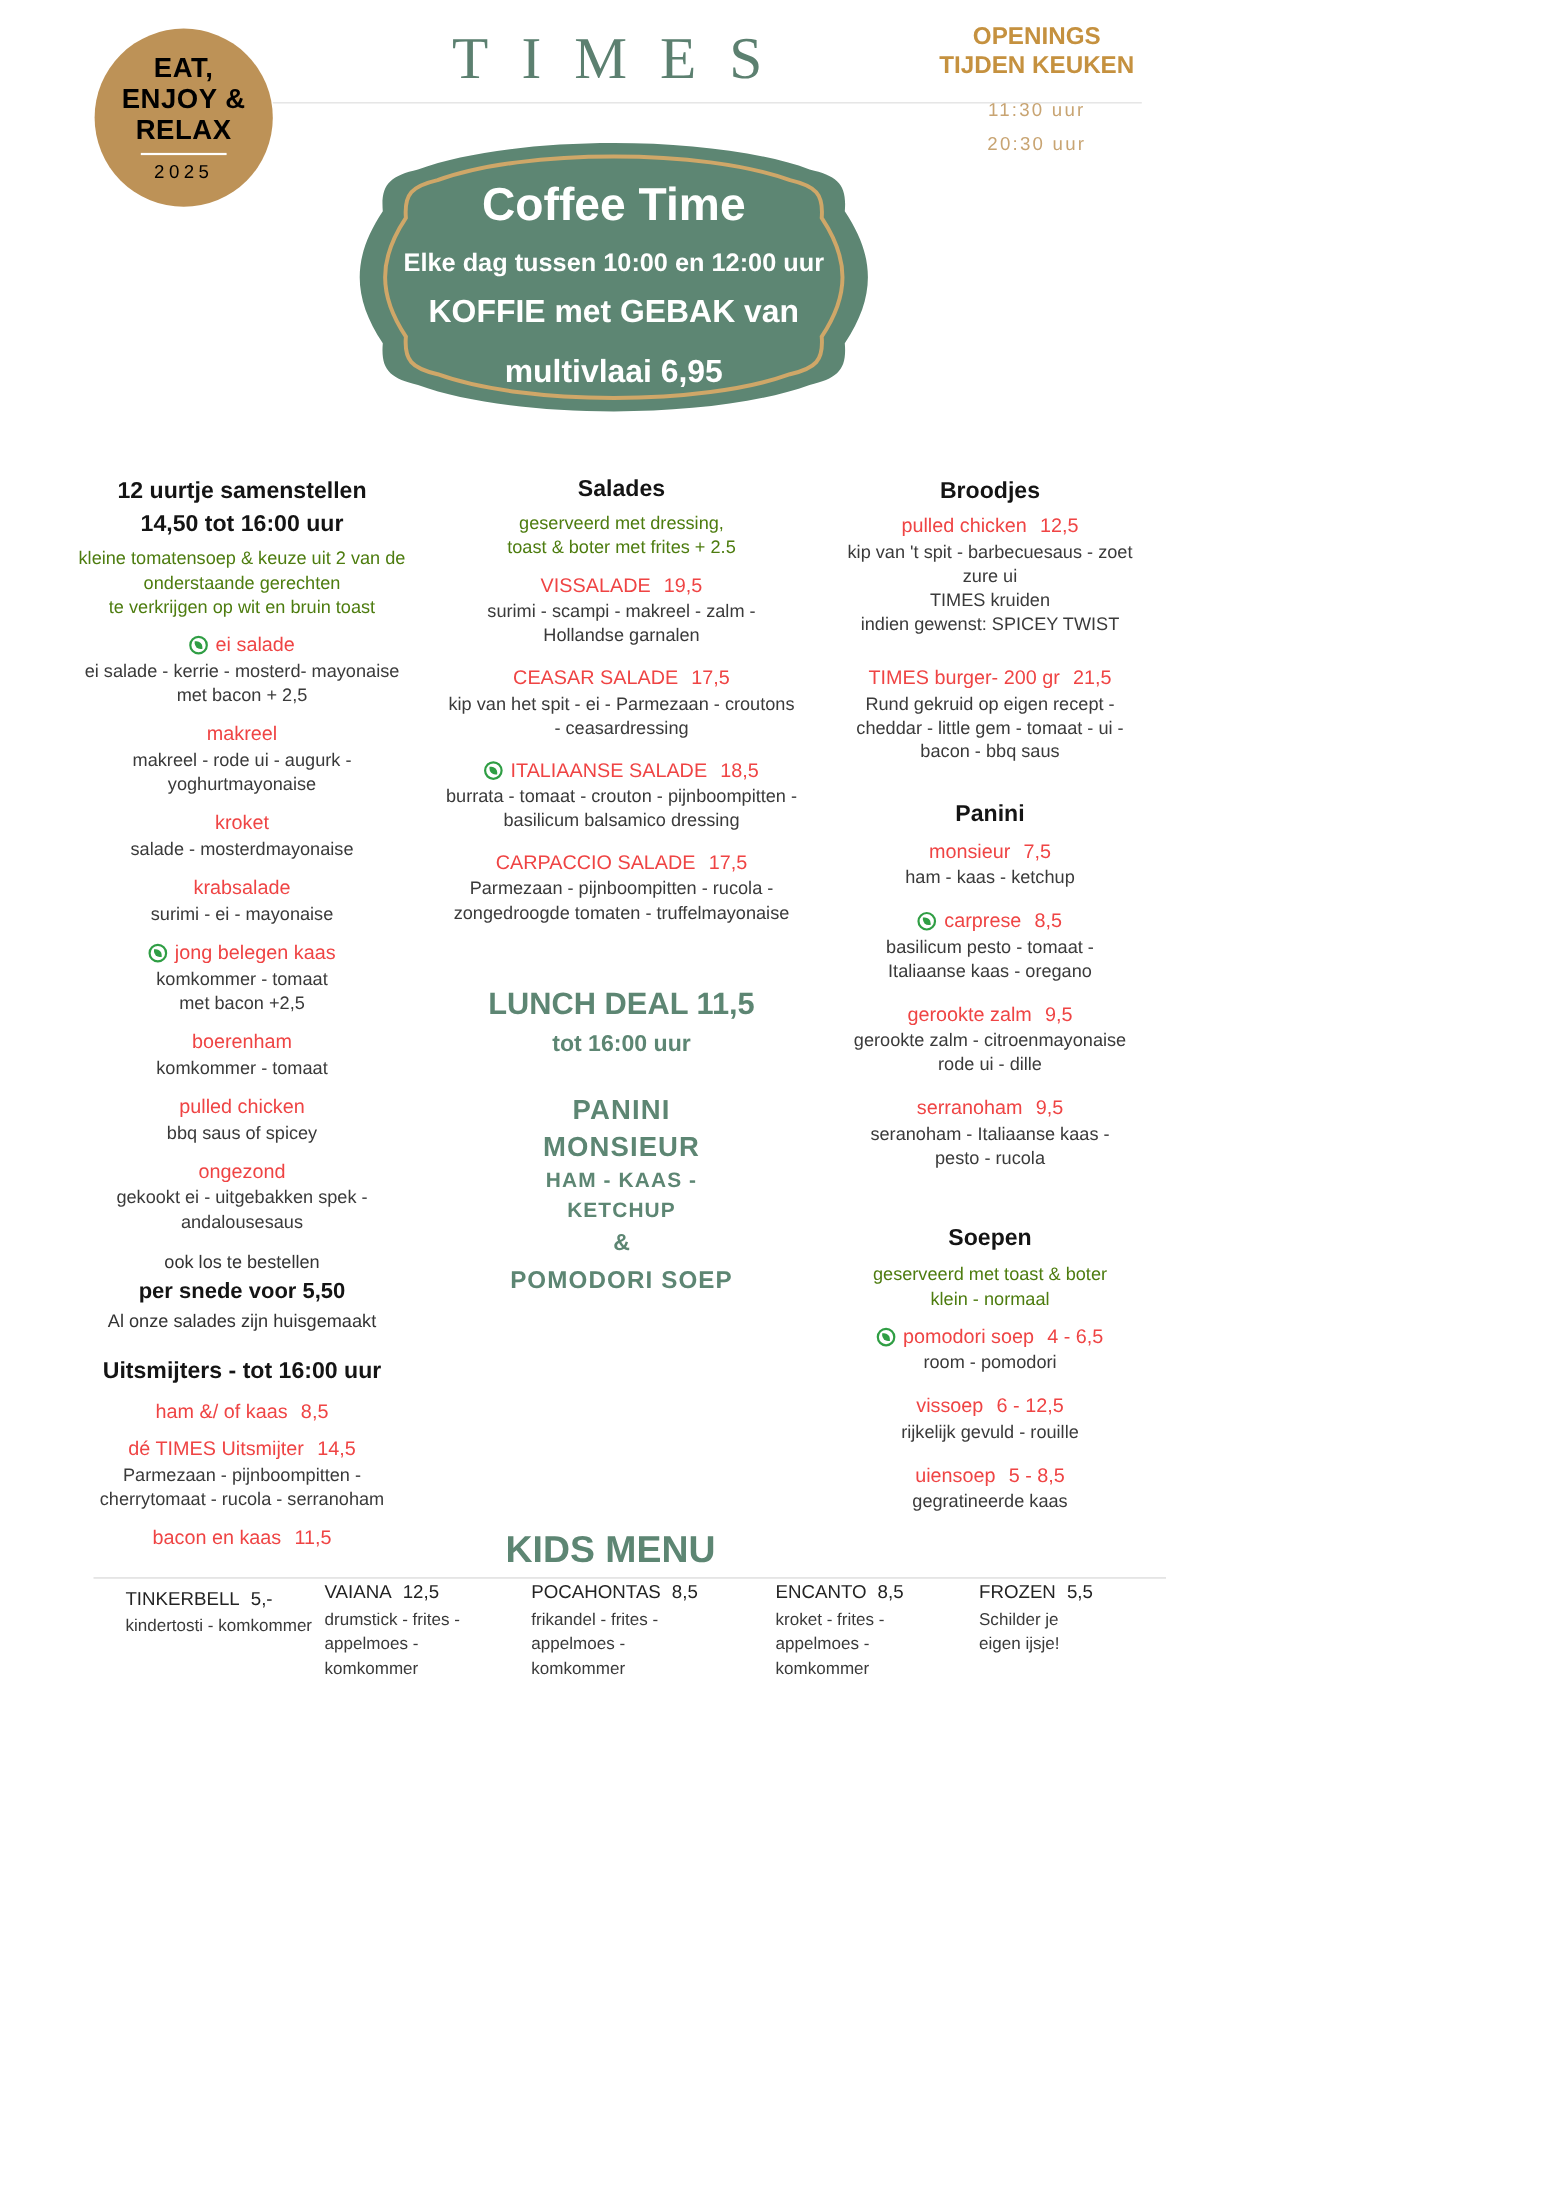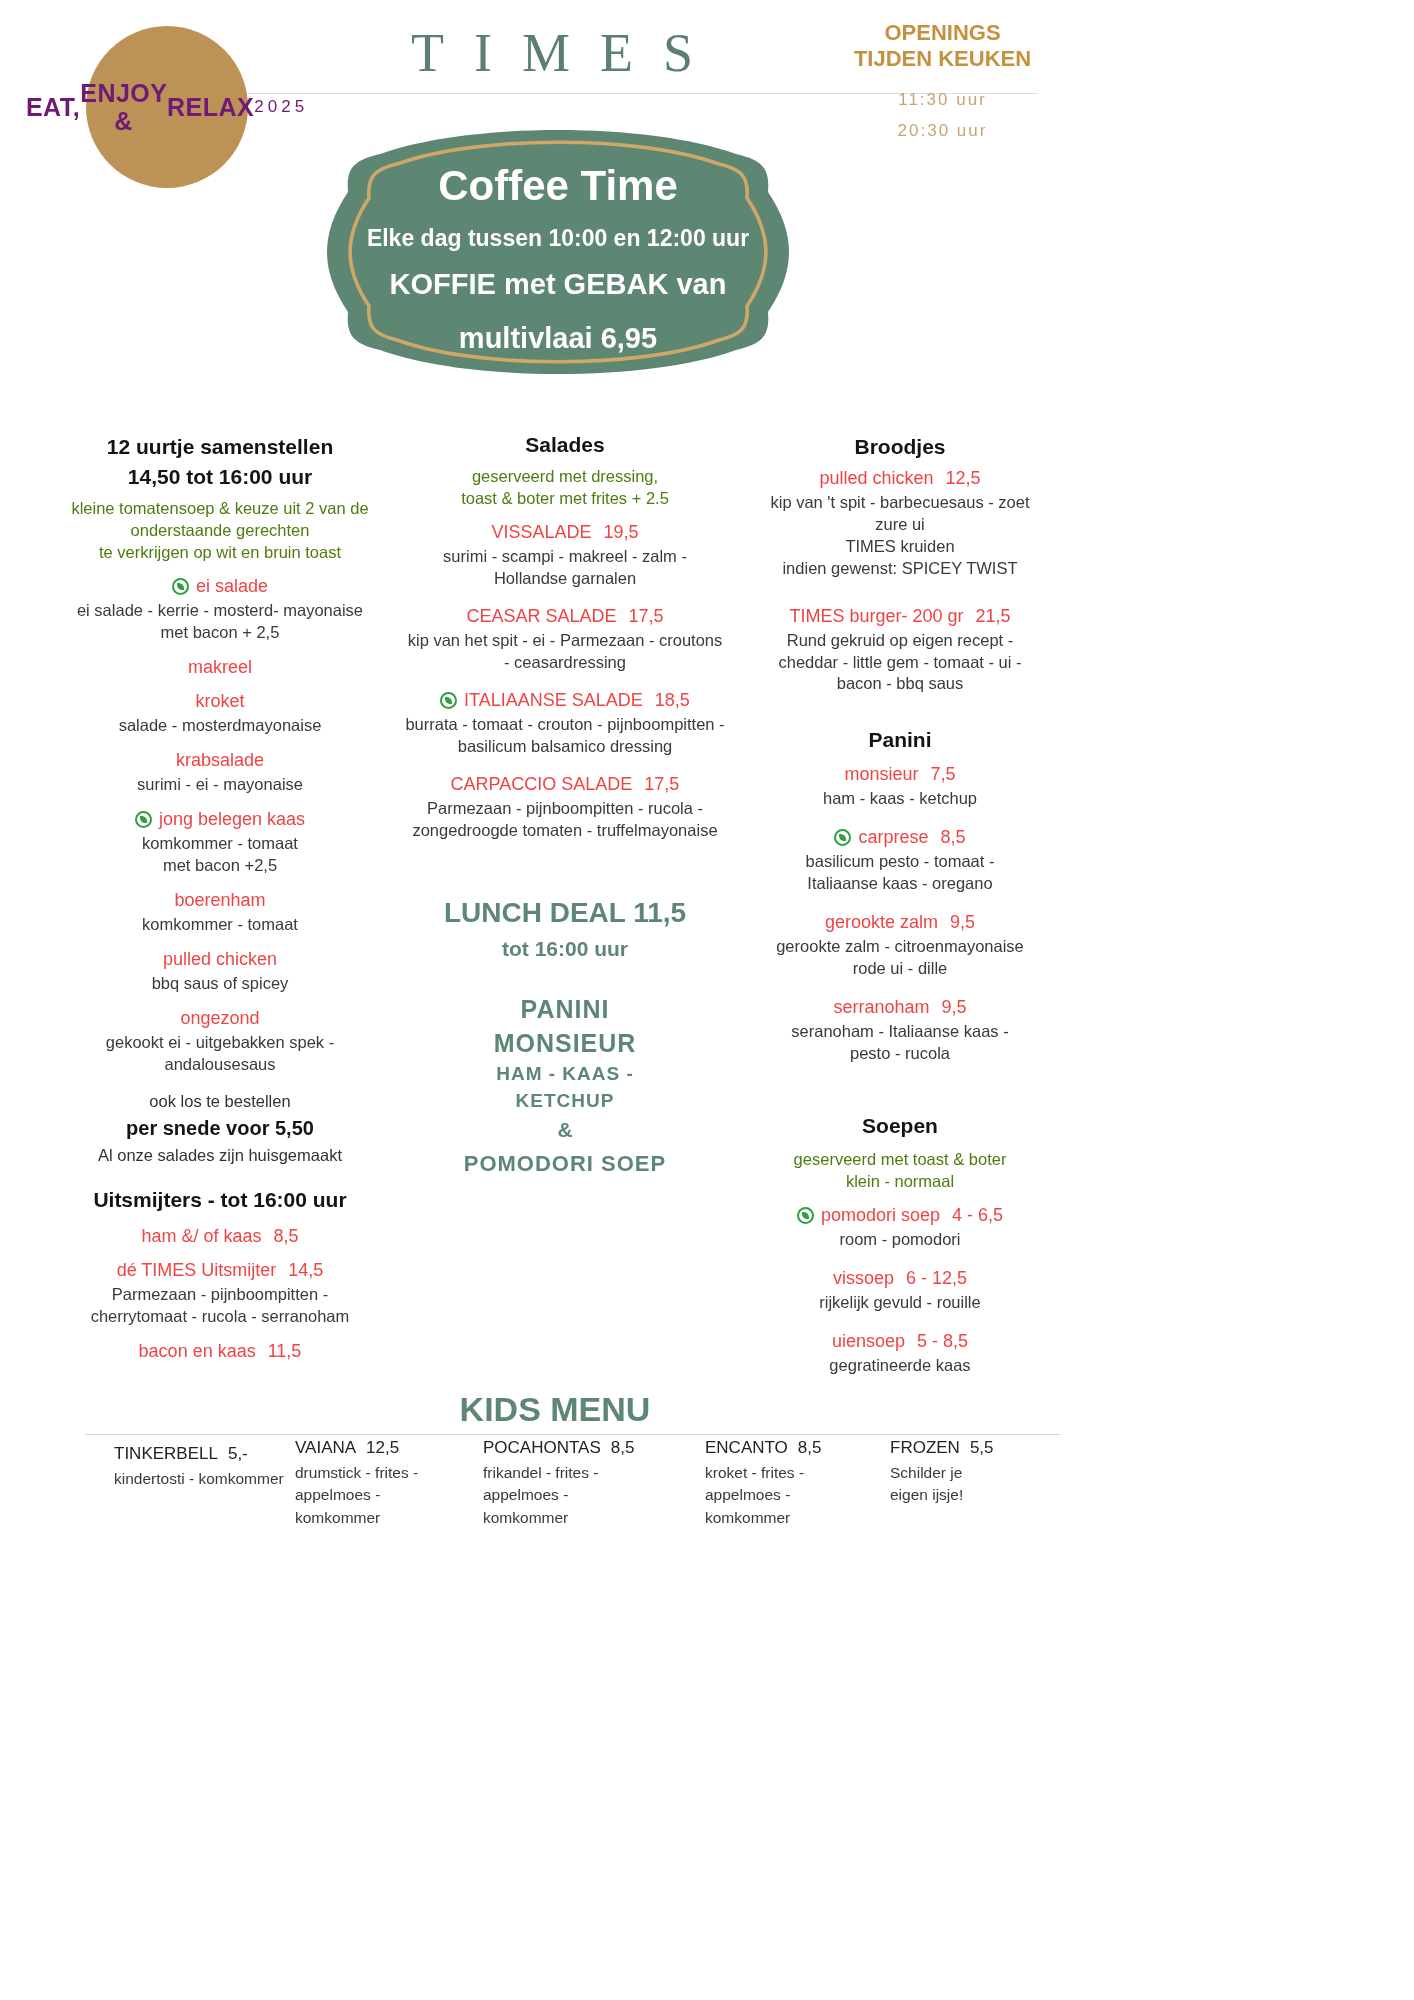--- a/index.html
+++ b/index.html
@@ -5,22 +5,22 @@
   * { margin:0; padding:0; box-sizing:border-box; }
   html,body { width:1414px; height:2000px; }
   body {
     position:relative; background:#ffffff; overflow:hidden;
     font-family:"Liberation Sans", sans-serif; color:#2d2d2d;
   }
 
   
   .badge {
     position:absolute; left:86px; top:26px; width:162px; height:162px;
-    border-radius:50%; background:#bd9257; color:#701a75;
-    display:flex; flex-direction:row; align-items:center; justify-content:center;
+    border-radius:50%; background:#bd9257; color:#000000;
+    display:flex; flex-direction:column; align-items:center; justify-content:center;
     text-align:center;
   }
   .badge-line { font-size:25px; font-weight:bold; line-height:1.12; letter-spacing:.5px; }
   .badge-rule { width:78px; height:2px; background:#fff; margin:7px 0 6px; }
   .badge-year { font-size:17px; letter-spacing:4px; }
 
   .brand {
     position:absolute; left:330px; top:22px; width:450px; text-align:center;
     font-family:"Liberation Serif", serif; font-size:54px; letter-spacing:30px;
     color:#5c8070; font-weight:400; padding-left:24px;
@@ -151,20 +151,21 @@
     <div>te verkrijgen op wit en bruin toast</div>
   </div>
 
   <div class="menu-item">
     <div class="item-name"><span class="veg"></span><span>ei salade</span></div>
     <div class="item-desc">ei salade - kerrie - mosterd- mayonaise</div>
     <div class="item-desc">met bacon + 2,5</div>
   </div>
   <div class="menu-item">
     <div class="item-name">makreel</div>
+    <div class="item-desc">makreel - rode ui - augurk - yoghurtmayonaise</div>
   </div>
   <div class="menu-item">
     <div class="item-name">kroket</div>
     <div class="item-desc">salade - mosterdmayonaise</div>
   </div>
   <div class="menu-item">
     <div class="item-name">krabsalade</div>
     <div class="item-desc">surimi - ei - mayonaise</div>
   </div>
   <div class="menu-item">

